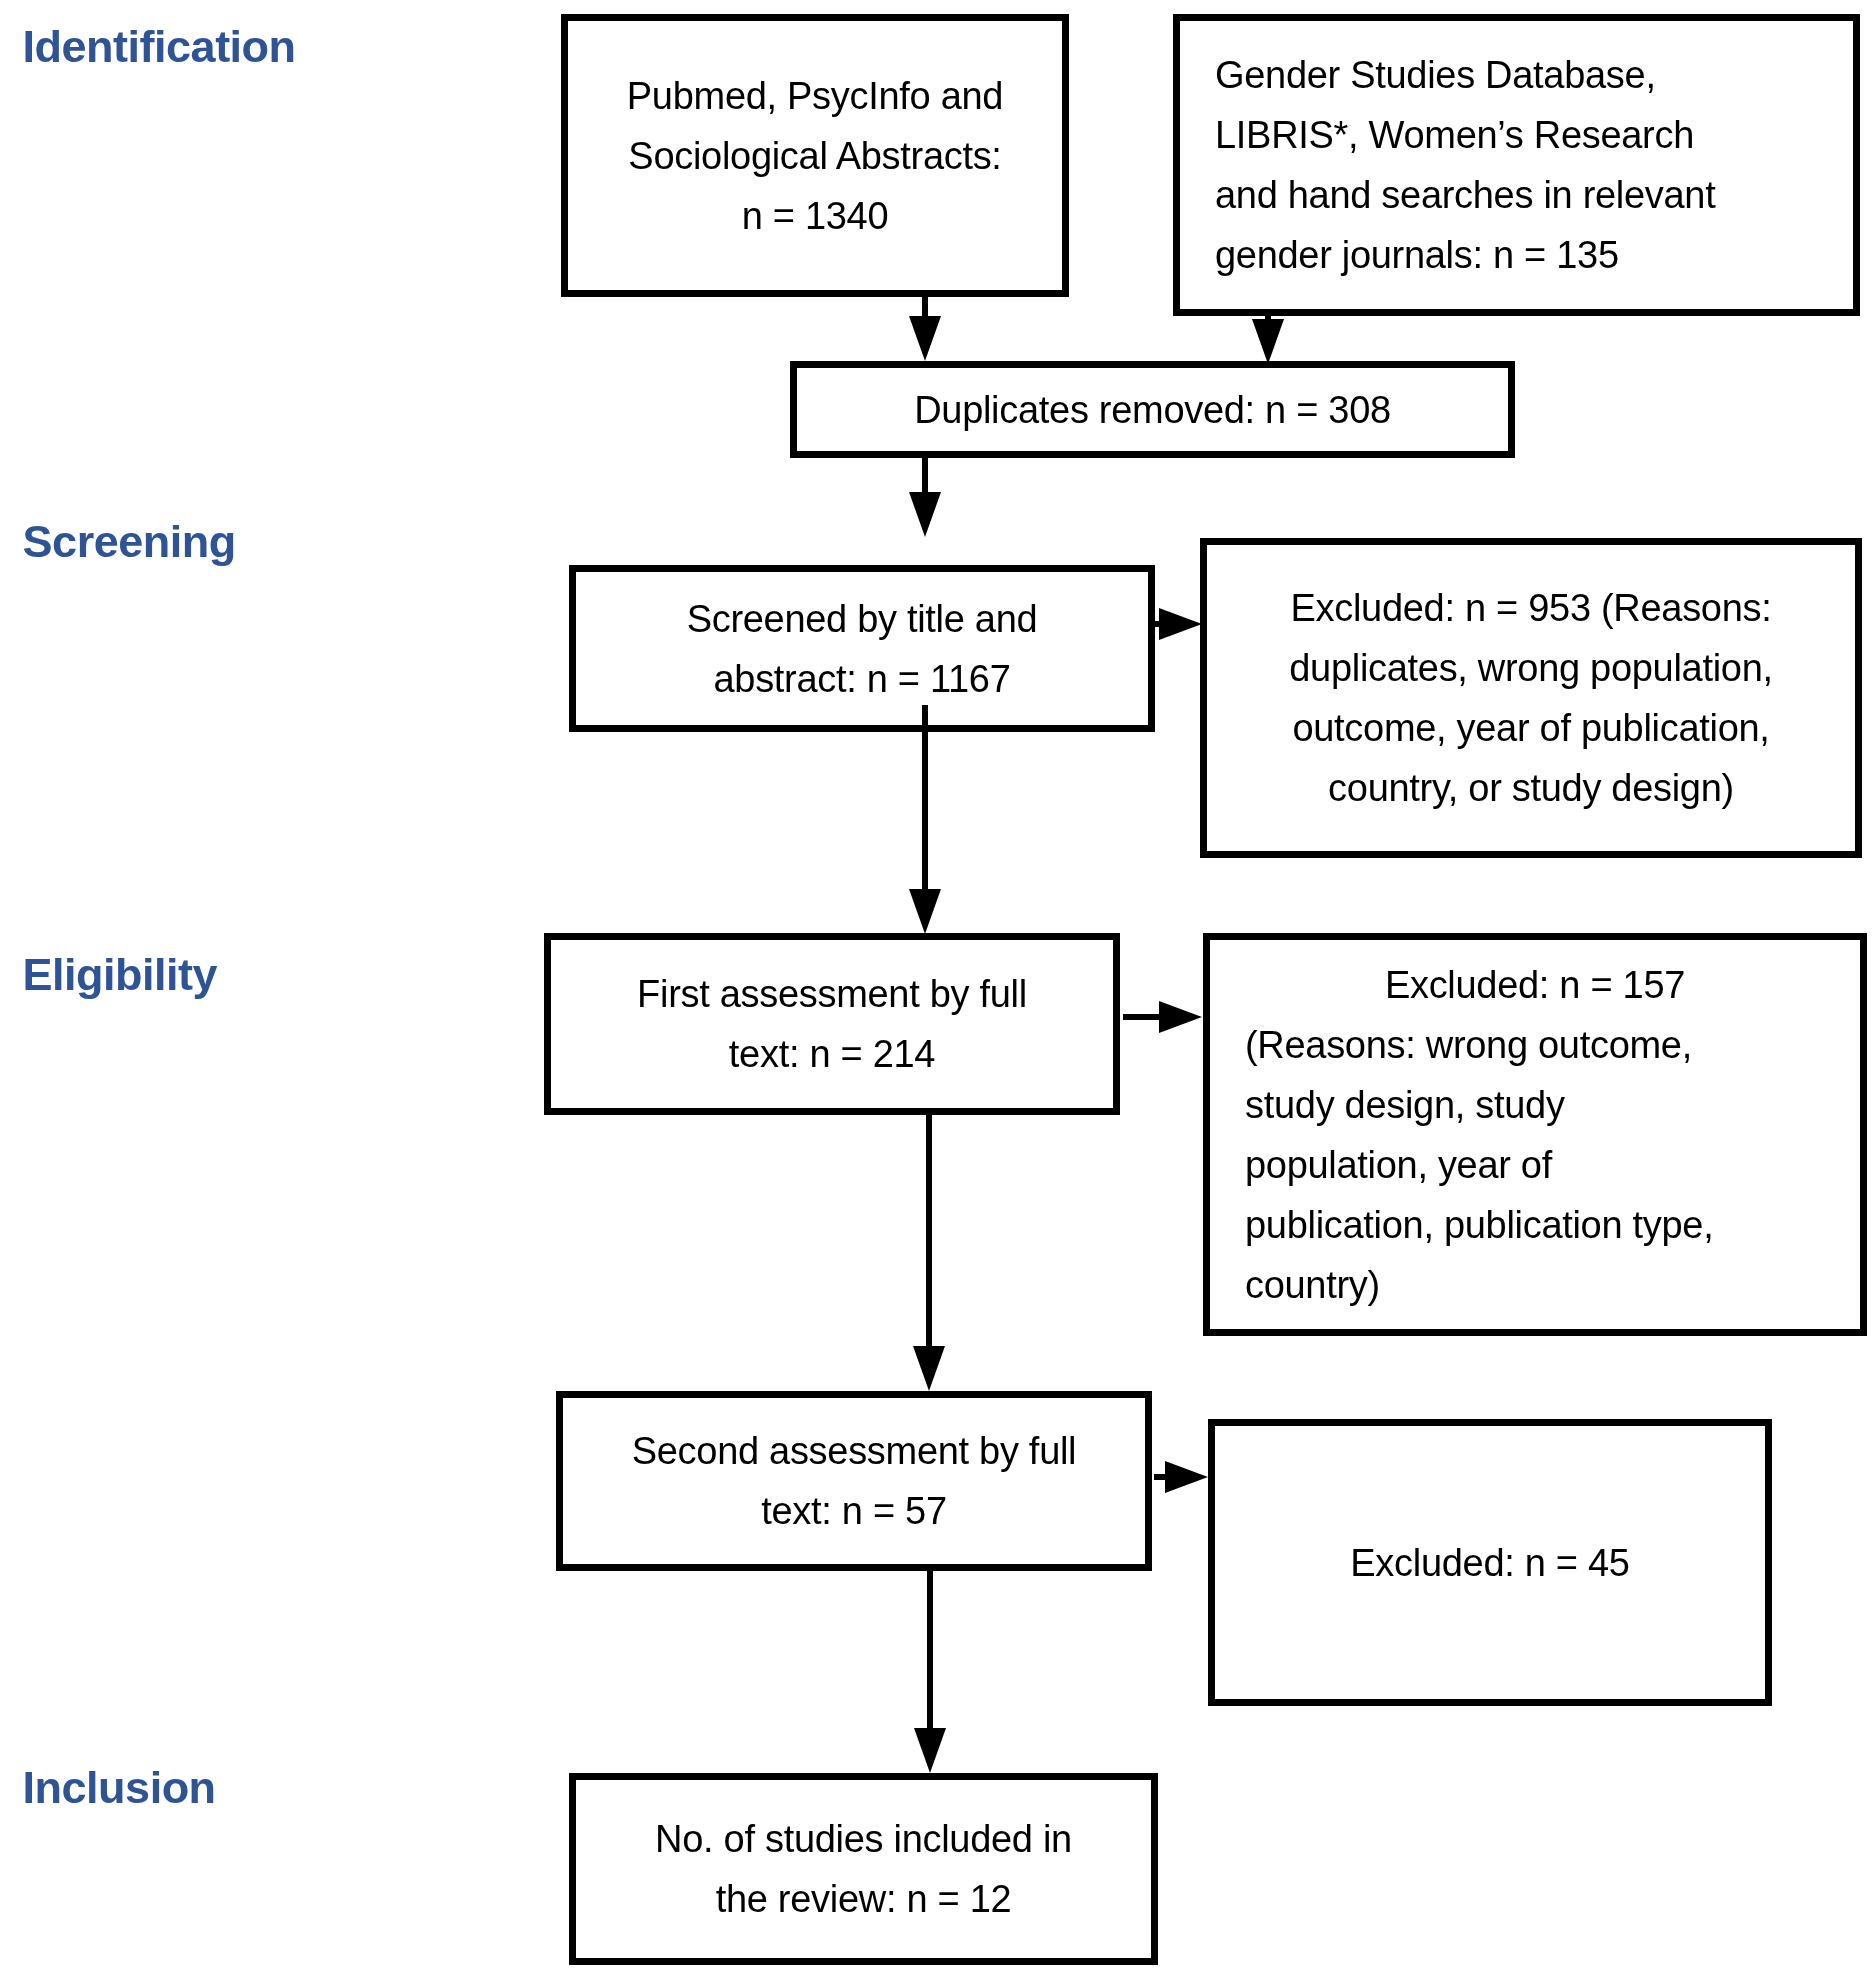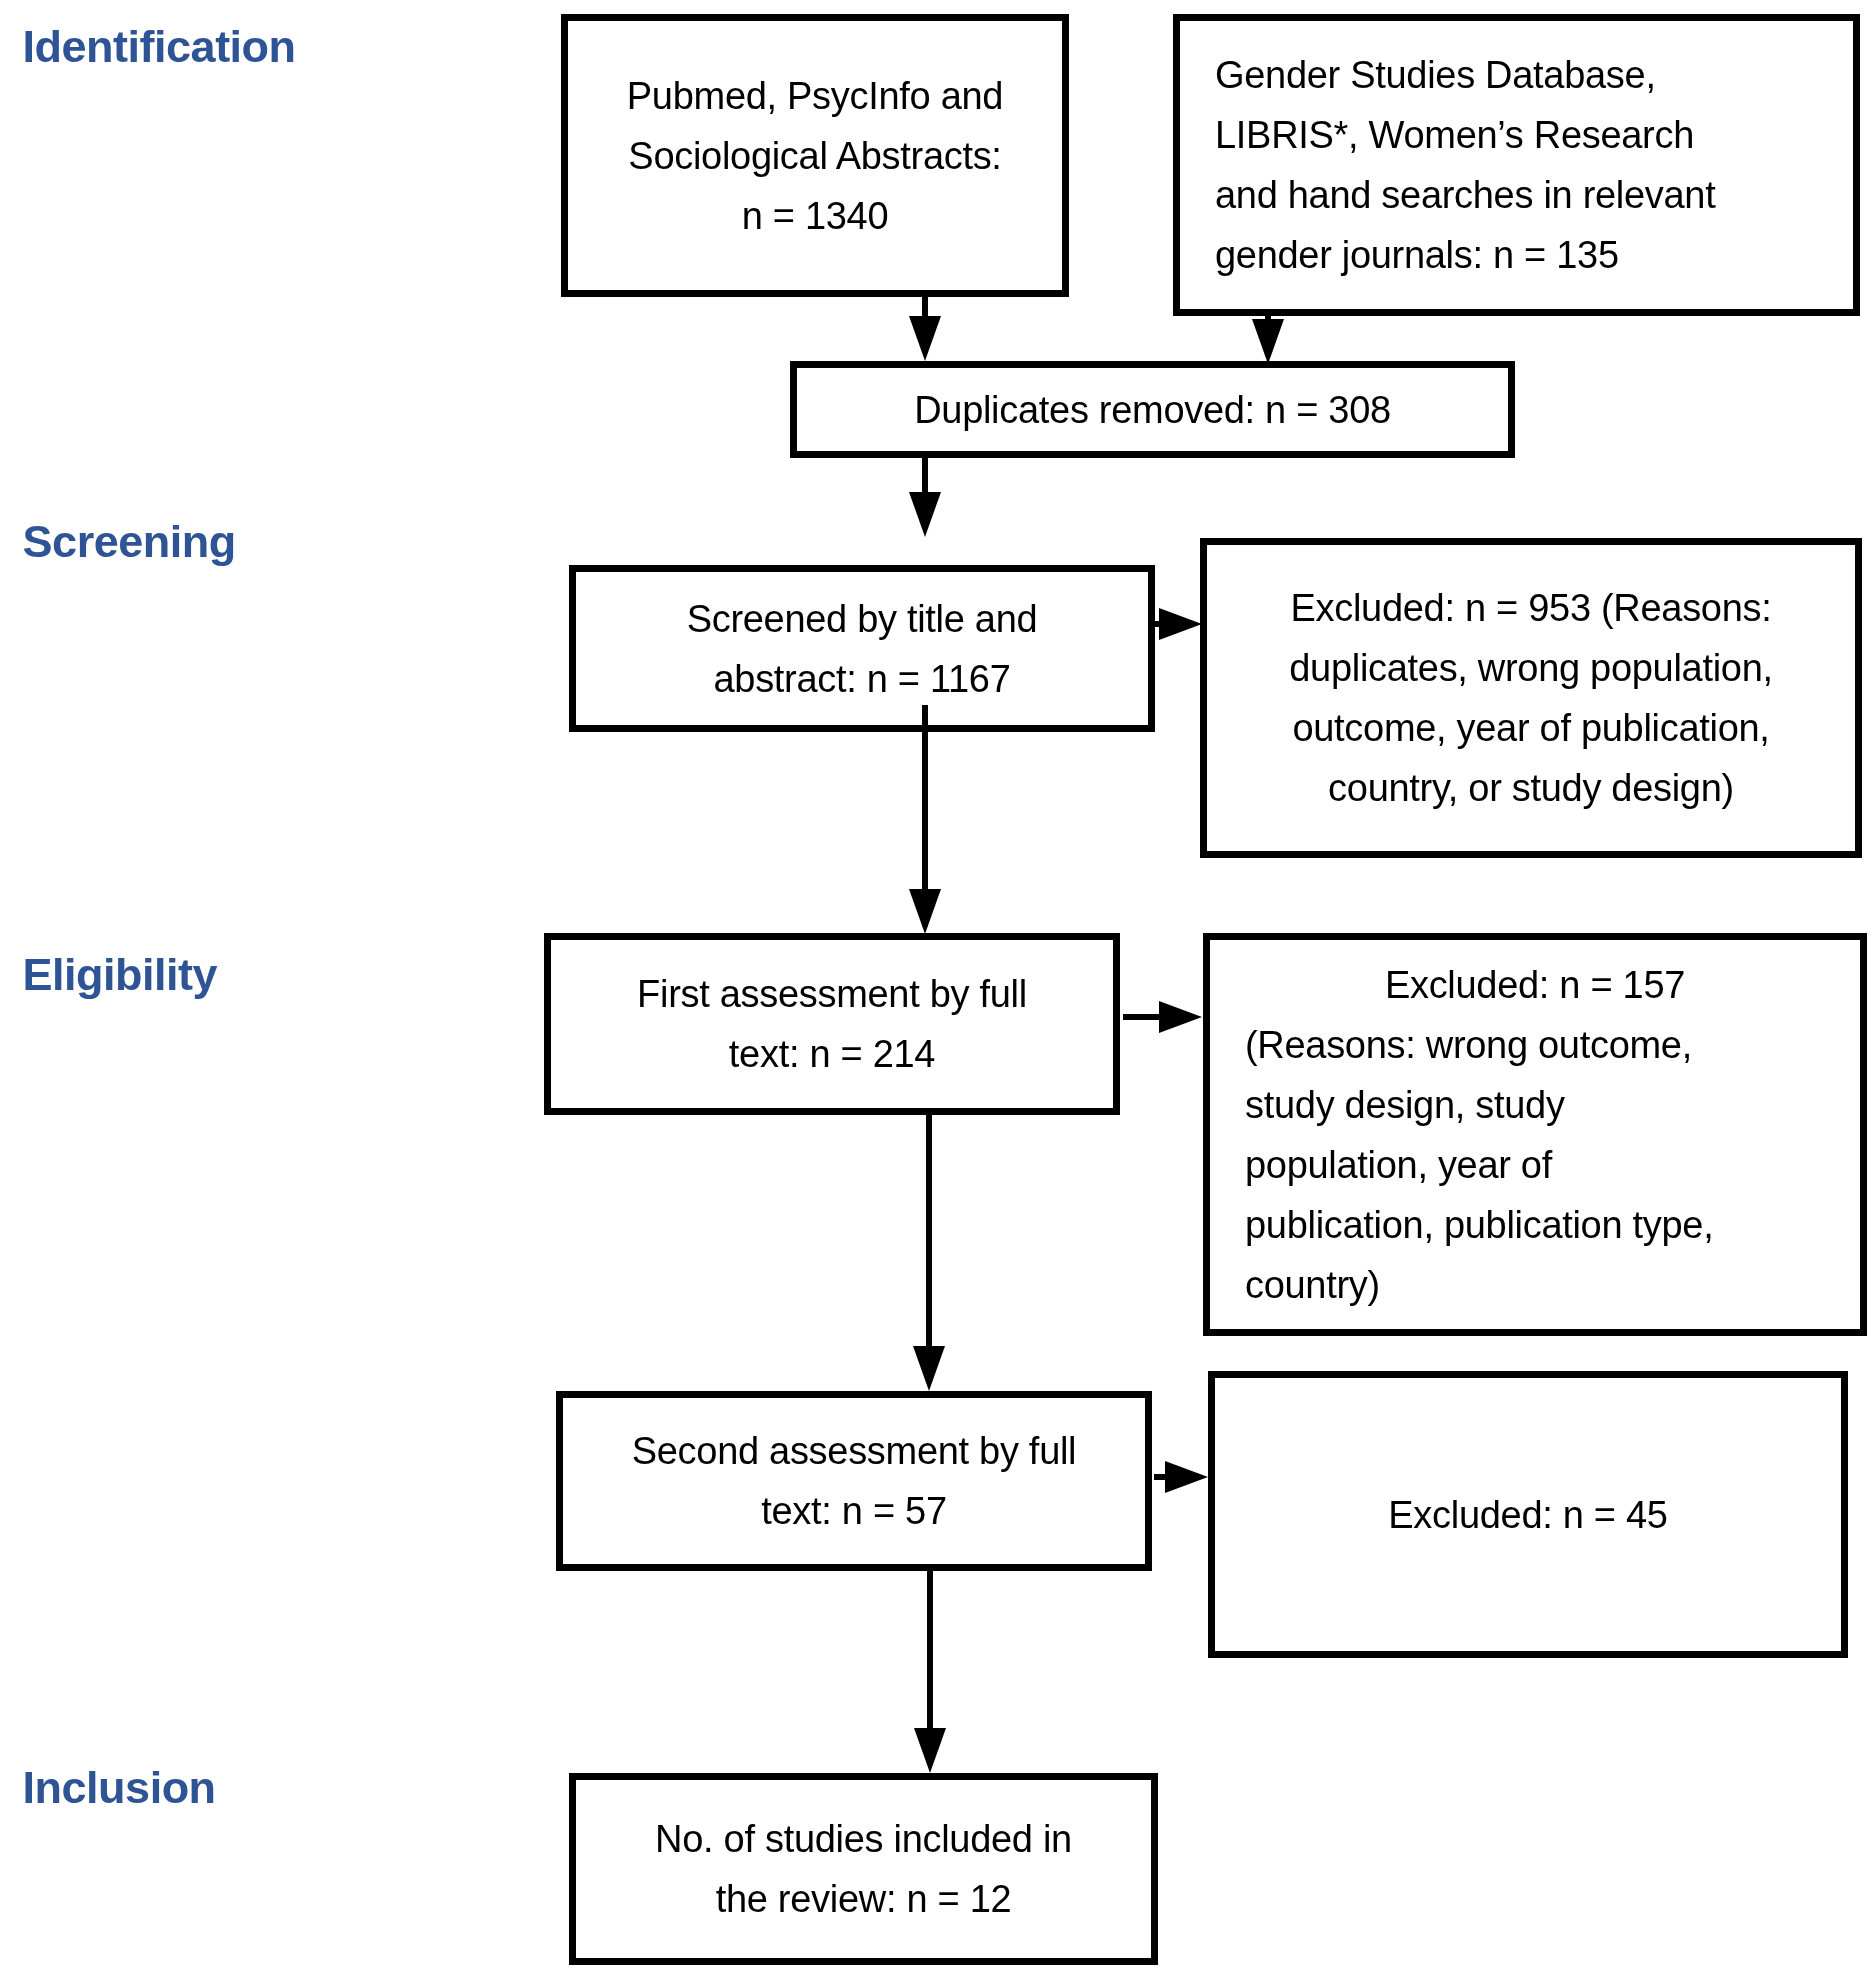--- a/index.html
+++ b/index.html
@@ -140,21 +140,21 @@
 population, year of
 publication, publication type,
 country)</div>
   </div>
 
   <div class="flow-box" style="left:556px; top:1391px; width:596px; height:180px;">
     <div class="box-text-center">Second assessment by full
 text: n = 57</div>
   </div>
 
-  <div class="flow-box" style="left:1208px; top:1371px; width:640px; height:287px;">
+  <div class="flow-box" style="left:1208px; top:1419px; width:564px; height:287px;">
     <div class="box-title-center">Excluded: n = 45</div>
   </div>
 
   <div class="flow-box" style="left:569px; top:1773px; width:589px; height:192px;">
     <div class="box-text-center">No. of studies included in
 the review: n = 12</div>
   </div>
 
   <div class="arrow-down" style="left:922px; top:297px; height:19px;"></div>
   <div class="arrow-down" style="left:1265px; top:316px; height:3px;"></div>

